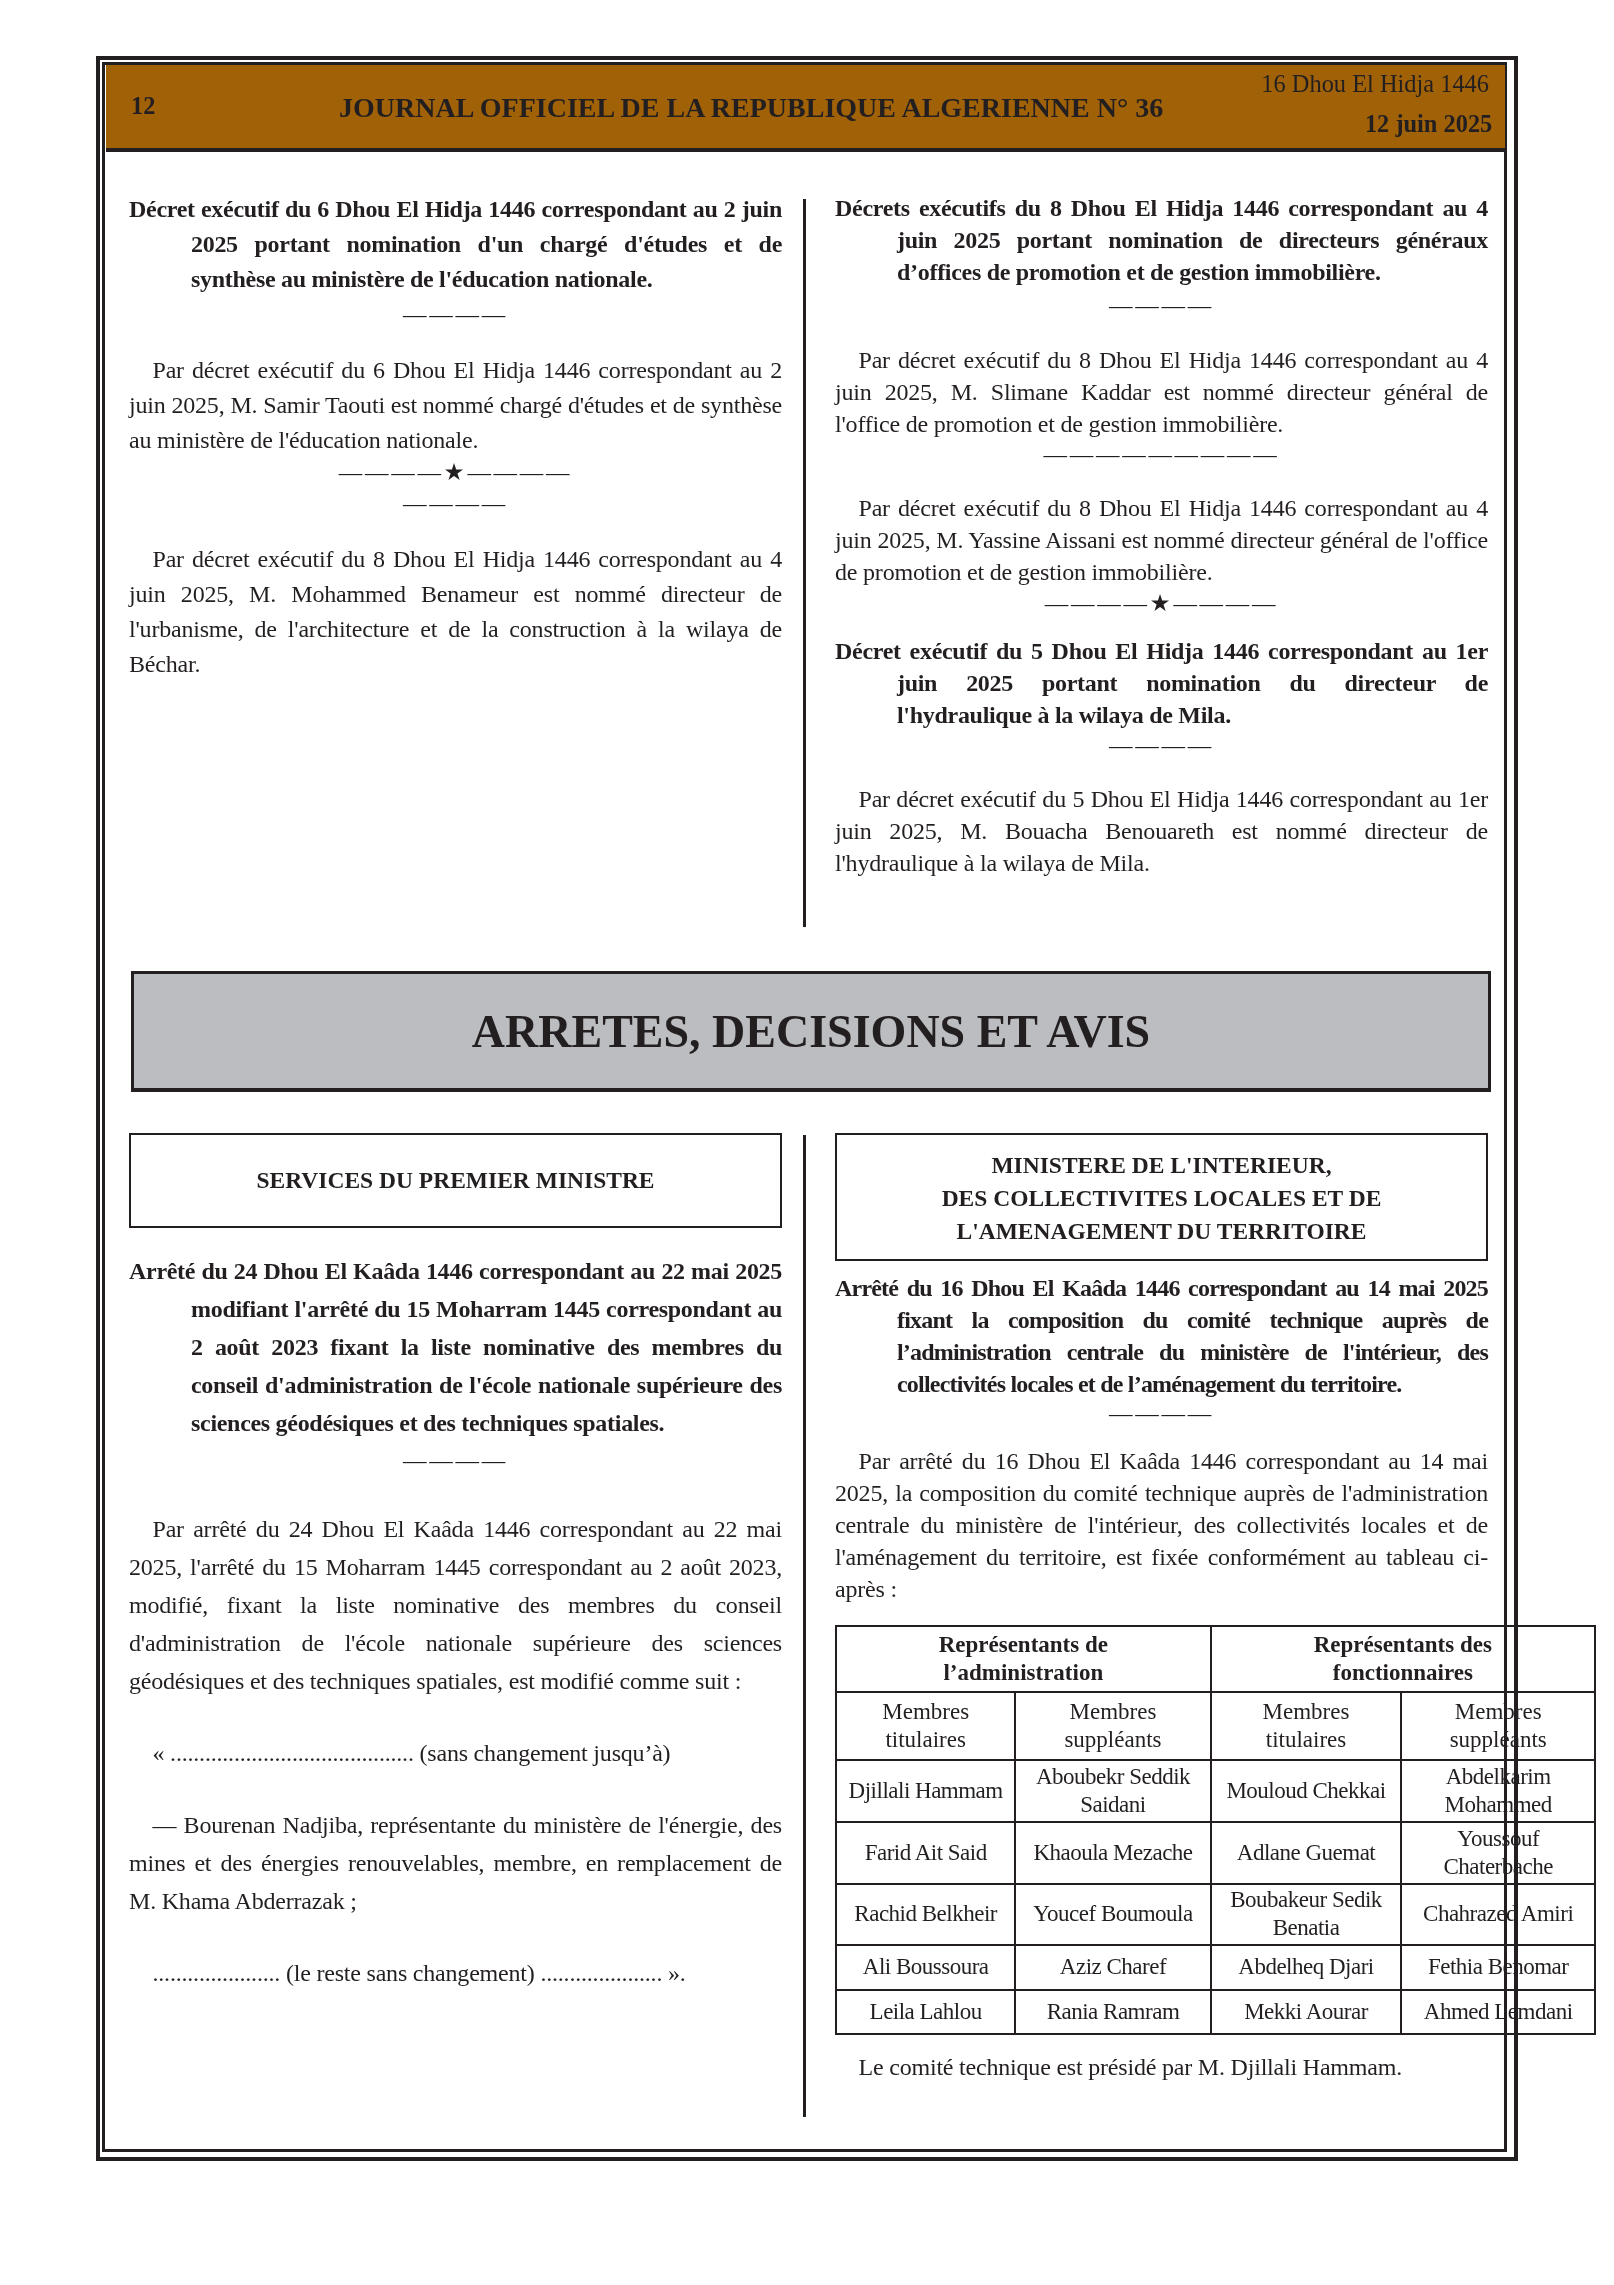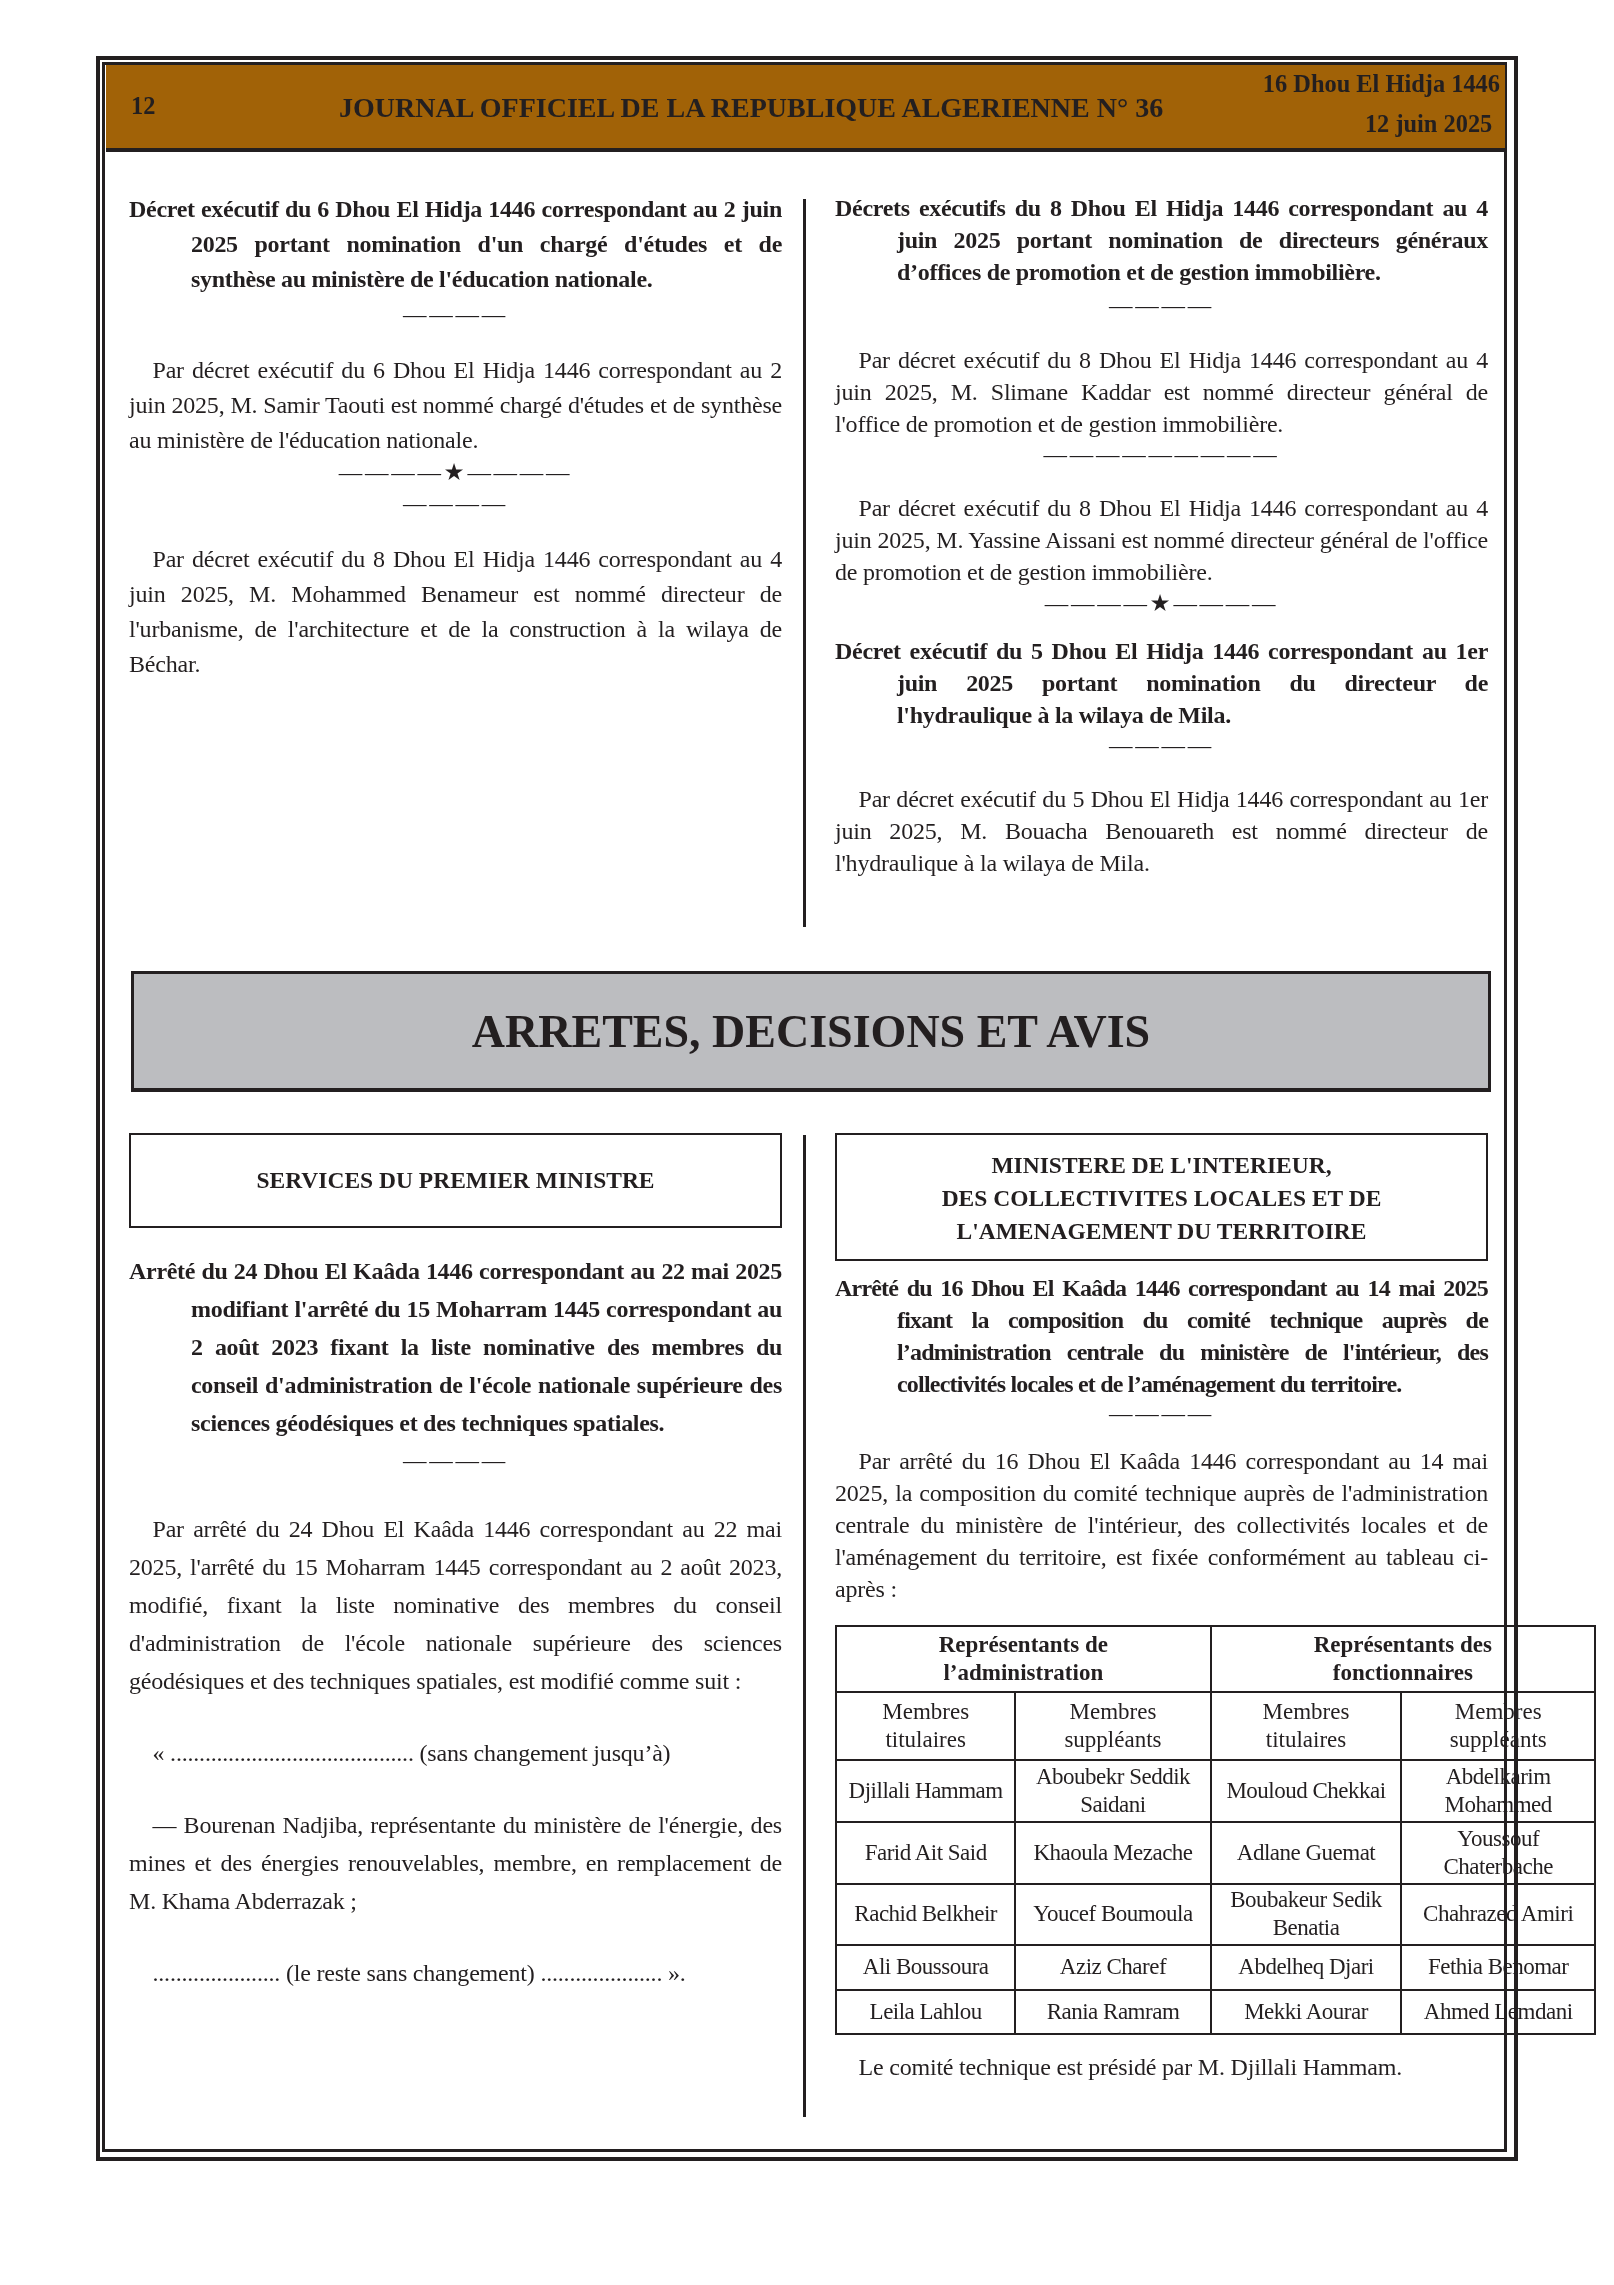--- a/index.html
+++ b/index.html
@@ -2,21 +2,21 @@
 <html style="font-size:14.5px"><head>
 <meta charset="utf-8">
 <style>
   html, body { margin: 0; padding: 0; background: #ffffff; }
   body { width: 1615px; height: 2285px; position: relative; font-family: "Liberation Serif", "DejaVu Serif", serif; color: #231f20; }
   .outer { position: absolute; left: 96px; top: 56px; width: 1414px; height: 2097px; border: 4.5px solid #231f20; }
   .inner { position: absolute; left: 102px; top: 62px; width: 1399px; height: 2084px; border: 3.6px solid #231f20; }
   .header { position: absolute; left: 106px; top: 65px; width: 1399px; height: 83px; background: #a16207; border-bottom: 4.5px solid #231f20; }
   .hdr-page { position: absolute; left: 25px; top: 27px; font-size: 24.4px; font-weight: bold; }
   .hdr-title { position: absolute; left: 233px; top: 27px; font-size: 28px; font-weight: bold; letter-spacing: 0px; }
-  .hdr-date1 { position: absolute; right: 5px; top: 5.4px; font-size: 24.4px; font-weight: bold; }
+  .hdr-date1 { position: absolute; right: 16px; top: 5.4px; font-size: 24.4px; font-weight: normal; }
   .hdr-date2 { position: absolute; right: 12.7px; top: 45px; font-size: 24.4px; font-weight: bold; }
 
   .col { position: absolute; font-size: 24px; line-height: 35px; }
   .col.left { left: 129px; width: 653px; }
   .col.right { left: 835px; width: 653px; }
 
   .title { font-weight: bold; text-align: justify; text-indent: -62px; padding-left: 62px; margin: 0; letter-spacing: -0.3px; }
   .para { text-align: justify; text-indent: 23.5px; margin: 0; letter-spacing: -0.2px; }
   .sep { text-align: center; font-size: 23.5px; letter-spacing: 2.7px; line-height: 27px; margin: 0; }
   .vline { position: absolute; width: 2.7px; background: #231f20; }

